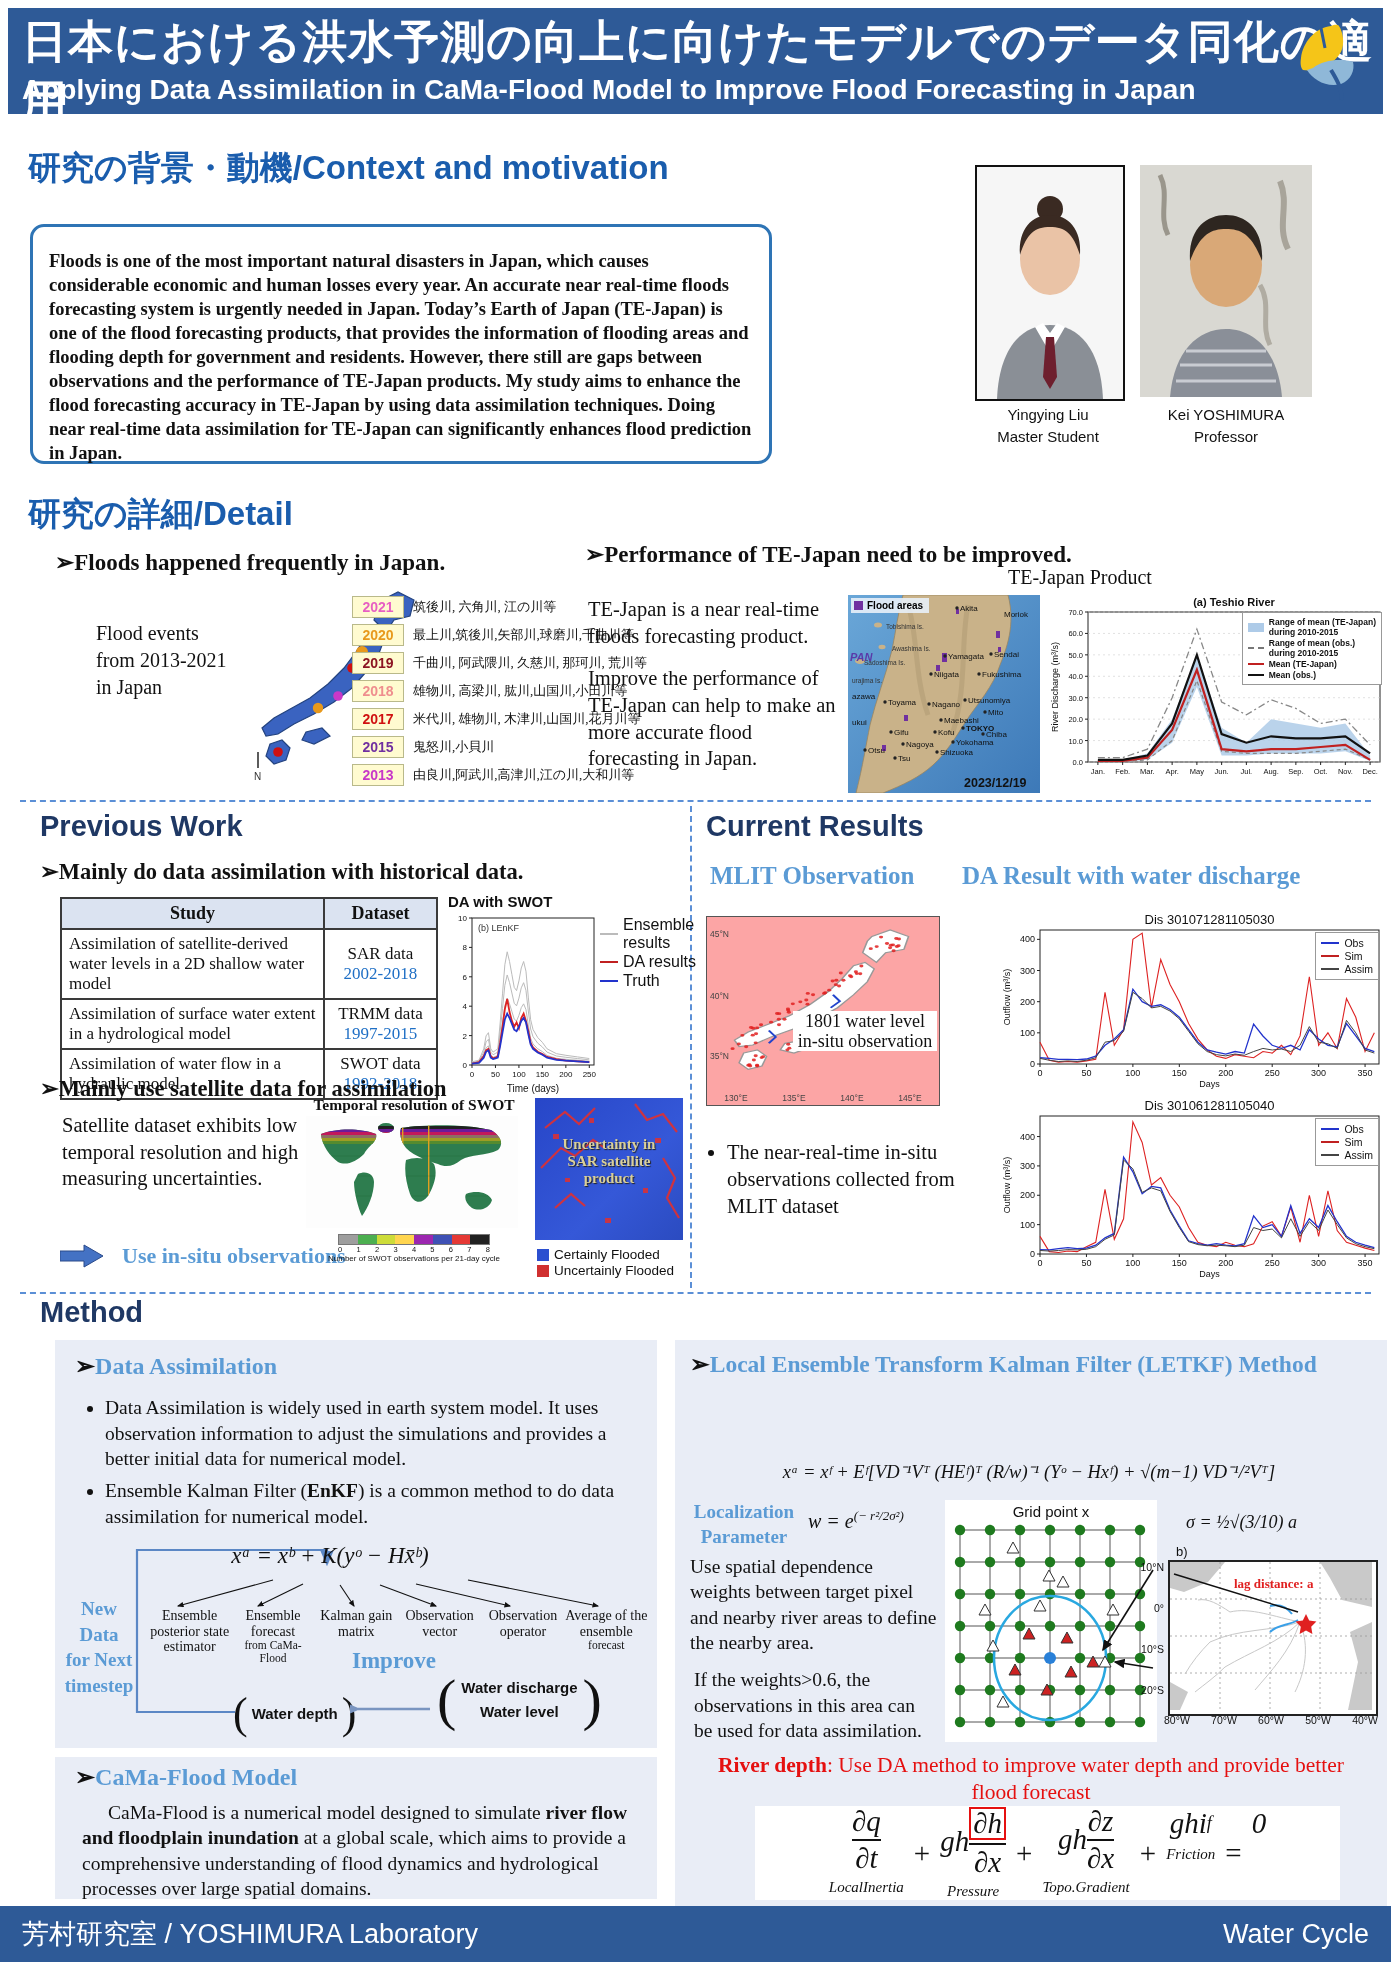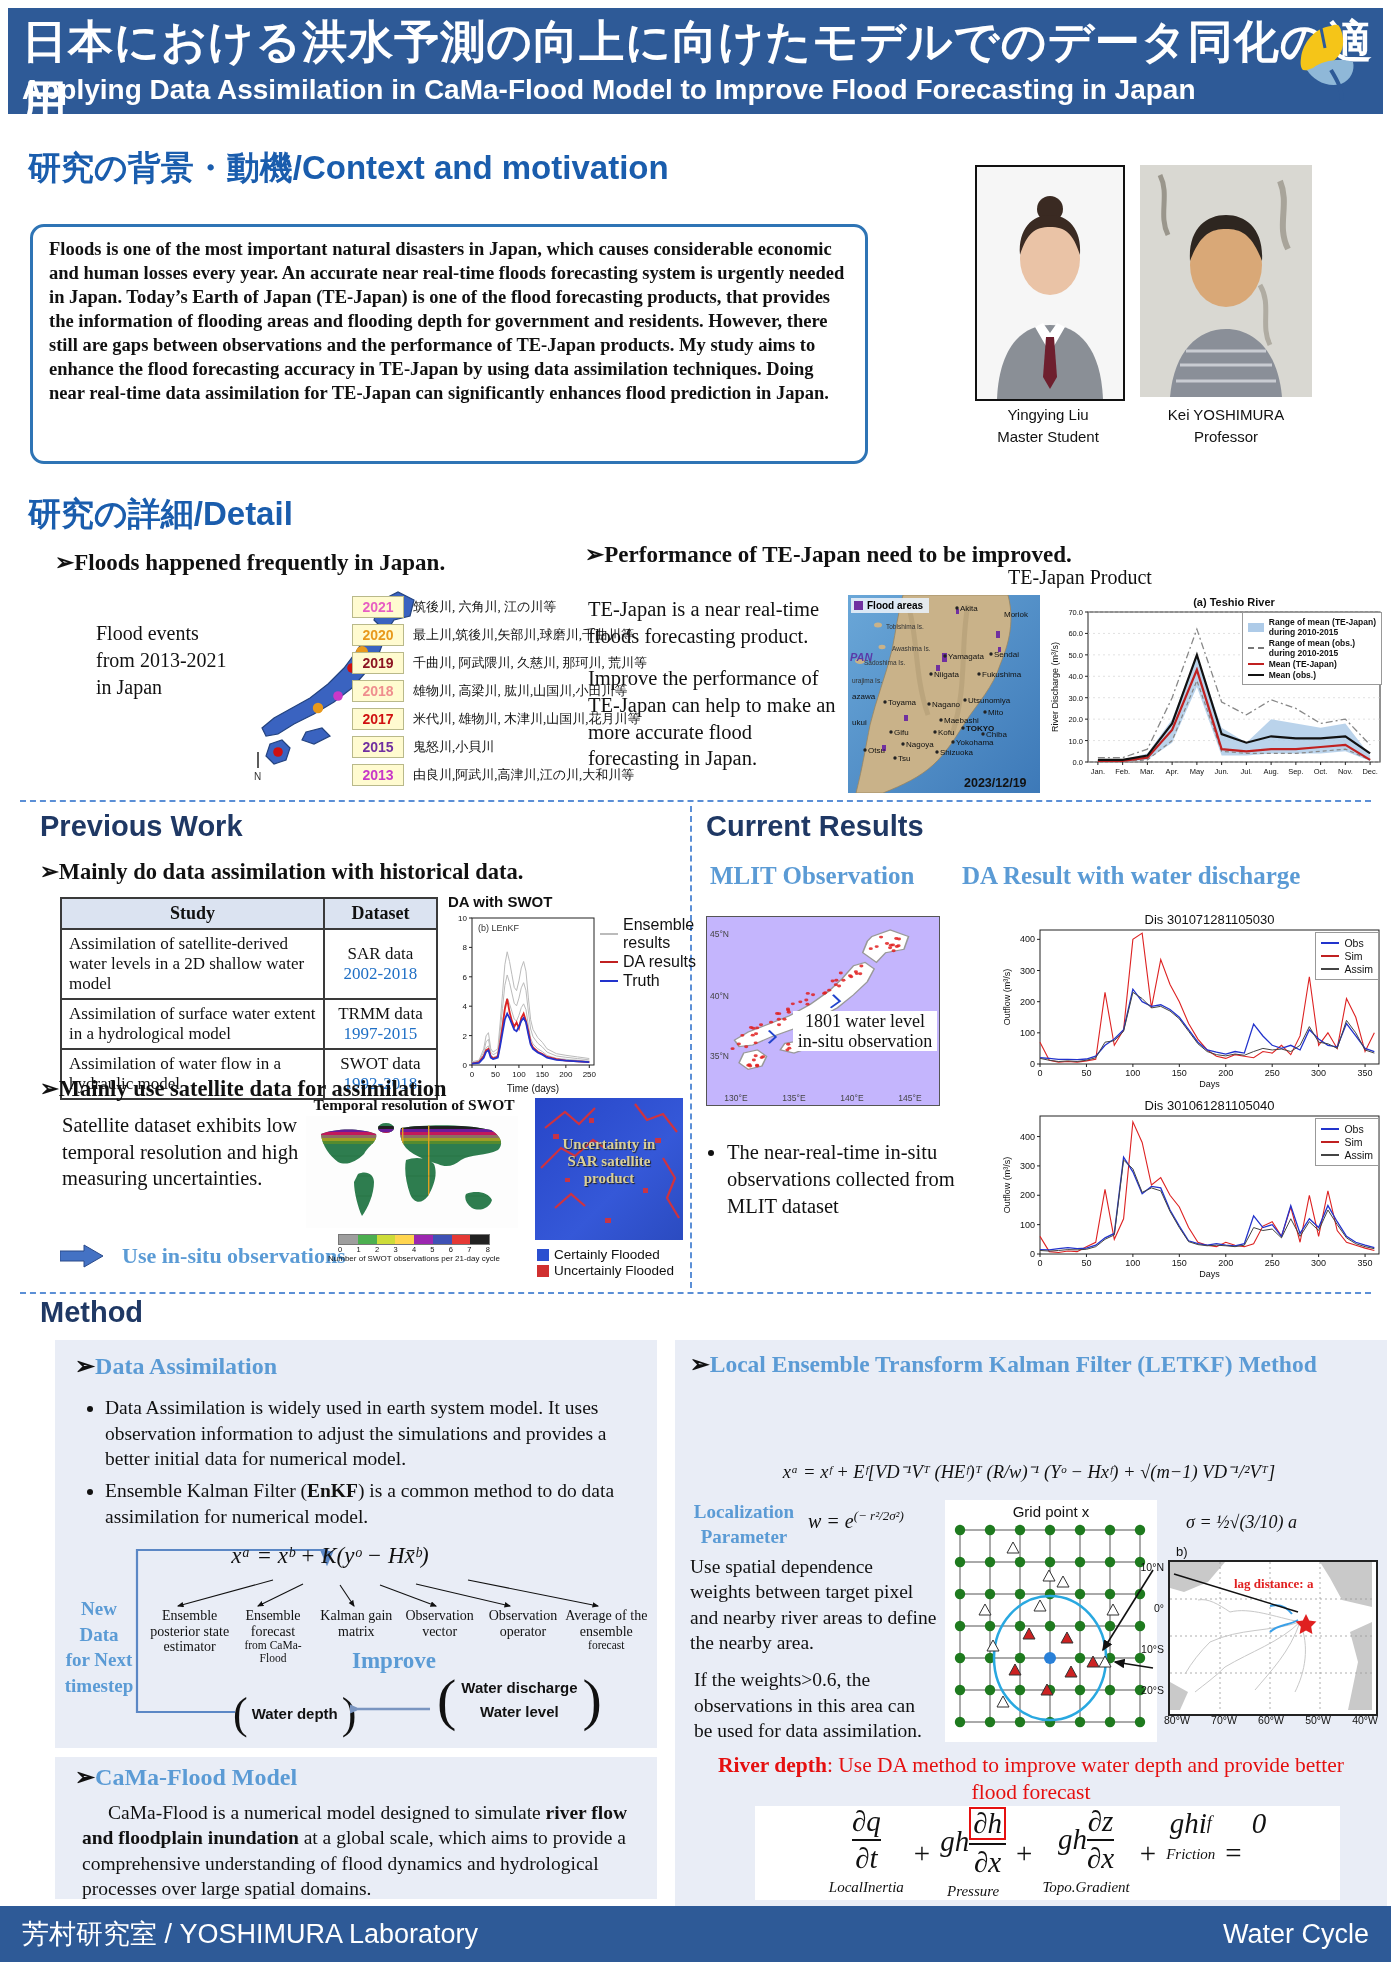--- a/index.html
+++ b/index.html
@@ -7,22 +7,22 @@
         font-family:"Liberation Serif",serif;color:#111;}
   .abs{position:absolute;}
   .sans{font-family:"Liberation Sans",sans-serif;}
   .prewrap{white-space:pre-line;}
   .hdr{left:8px;top:8px;width:1375px;height:106px;background:#2e5a97;}
   .hdr-title{left:14px;top:4px;font-size:45px;font-weight:bold;color:#fff;letter-spacing:1px;}
   .hdr-sub{left:14px;top:66px;font-size:28px;font-weight:bold;color:#fff;}
   .sec-h{font-size:33px;font-weight:bold;color:#1a5dad;font-family:"Liberation Sans",sans-serif;}
   .navy-h{font-size:29px;font-weight:bold;color:#1f3864;font-family:"Liberation Sans",sans-serif;}
   .ltblue{color:#5b9bd5;}
-  .ctx-box{left:30px;top:224px;width:838px;height:240px;border:3px solid #2e74b5;border-radius:14px;
-           padding:10px 16px;box-sizing:border-box;font-weight:bold;font-size:18.5px;line-height:24px;}
+  .ctx-box{left:30px;top:224px;width:742px;height:240px;border:3px solid #2e74b5;border-radius:14px;
+           padding:22px 16px;box-sizing:border-box;font-weight:bold;font-size:18.5px;line-height:24px;}
   .photo{background:#eee;overflow:hidden;}
   .cap{font-family:"Liberation Sans",sans-serif;font-size:15px;text-align:center;line-height:1.45;}
   .bullet-h{font-weight:bold;font-size:23px;}
   .dash-h{border-top:2px dashed #5b8fd6;height:0;}
   .dash-v{border-left:2px dashed #5b8fd6;width:0;}
   .year-row{display:flex;align-items:center;height:26px;margin-bottom:2px;}
   .year-badge{width:50px;height:20px;background:#fffbd0;border:1px solid #b9b98a;display:flex;
               align-items:center;justify-content:center;font-family:"Liberation Sans",sans-serif;
               font-weight:bold;font-size:14px;flex:0 0 auto;}
   .year-rivers{font-size:13px;margin-left:9px;white-space:nowrap;}
@@ -510,21 +510,21 @@
       <div class="leg-row">
         <span class="leg-swatch" style="width: 12px; height: 12px; background: rgb(208, 48, 48);"></span>
         <span class="sans" style="font-size: 13.5px;">Uncertainly Flooded</span>
       </div>
     </div>
 
   <div class="abs navy-h" style="left:706px;top:810px;">Current Results</div>
   <div class="abs ltblue" style="left:710px;top:862px;font-weight:bold;font-size:25px;">MLIT Observation</div>
   <div class="abs ltblue" style="left:962px;top:862px;font-weight:bold;font-size:25px;">DA Result with water discharge</div>
 
-  <div class="abs" style="left:706px;top:916px;width:232px;height:188px;border:1.5px solid #555;background:#c4b5fd;">
+  <div class="abs" style="left:706px;top:916px;width:232px;height:188px;border:1.5px solid #555;background:#fca5a5;">
     <svg width="229" height="162" viewBox="0 0 100 100" preserveAspectRatio="none" id="mlit-svg">
       <polygon points="72,12 80,8 88,12 86,20 78,22 74,28 68,22 70,15" fill="#fff" stroke="#999" stroke-width="0.7"></polygon>
       <polygon points="69,28 73,32 70,40 64,48 57,56 48,63 38,69 28,74 20,79 14,80 12,76 18,71 27,66 36,61 45,54 53,46 59,38 64,30" fill="#fff" stroke="#999" stroke-width="0.7"></polygon>
       <polygon points="34,78 42,76 46,80 38,84 32,82" fill="#fff" stroke="#999" stroke-width="0.7"></polygon>
       <polygon points="16,84 22,82 26,86 24,92 18,94 14,90" fill="#fff" stroke="#999" stroke-width="0.7"></polygon>
       <g id="mlit-dots">
           <circle cx="67.41586616756831" cy="30.22850047519023" r="0.9" fill="#e02020" opacity="0.85"></circle>
           <circle cx="65.0208503080682" cy="33.75154689120352" r="0.9" fill="#e02020" opacity="0.85"></circle>
           <circle cx="66.91520790781162" cy="34.985032999366325" r="0.9" fill="#e02020" opacity="0.85"></circle>
           <circle cx="62.47012614022526" cy="36.194924784761966" r="0.9" fill="#e02020" opacity="0.85"></circle>

